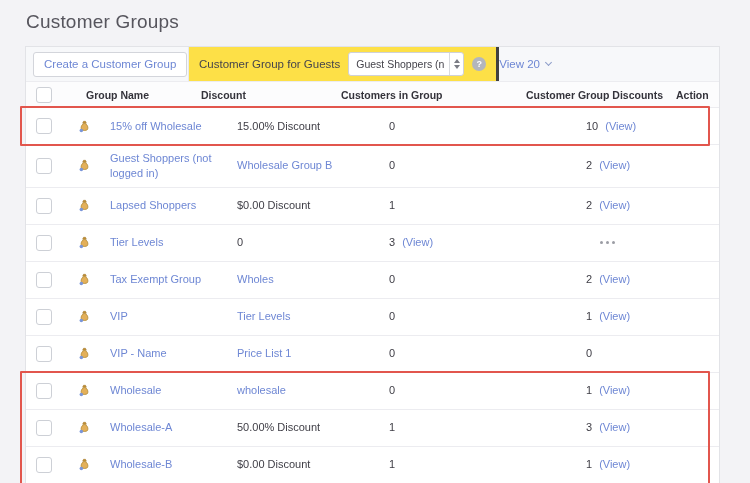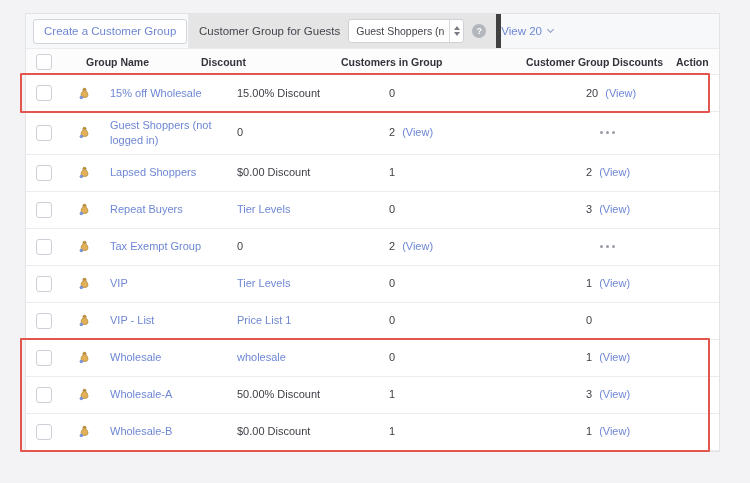--- a/index.html
+++ b/index.html
@@ -40,21 +40,21 @@
   }
   .btn-create{
     height:25px;padding:0 10px;background:#fff;border:1px solid #d3d5db;border-radius:3px;
     color:var(--accent);font-size:11.5px;font-family:inherit;cursor:pointer;white-space:nowrap;text-align:right;
   }
   .btn-trash{
     height:25px;width:29px;background:#fff;border:1px solid #d3d5db;border-radius:3px;
     display:flex;align-items:center;justify-content:center;cursor:pointer;
   }
   .tb-mid{
-    background:#e5e5e5;border-right:5px solid #404040;
+    background:#fde047;border-right:3px solid #404040;
     display:flex;align-items:center;gap:8px;padding:0 10px;flex:0 0 auto;
   }
   .guests-label{font-size:11.5px;color:#45444c;white-space:nowrap;}
   .select{
     position:relative;width:116px;height:24px;background:#fff;border:1px solid #cfd1d7;border-radius:3px;
     display:flex;align-items:center;padding:0 18px 0 7px;cursor:pointer;
   }
   .select-value{
     font-size:10.5px;color:#45444c;white-space:nowrap;overflow:hidden;max-width:92px;
   }
@@ -103,20 +103,21 @@
   
   .highlight-box{
     position:absolute;left:-6px;right:9px;border:2px solid #e2564d;border-radius:1px;
     pointer-events:none;z-index:5;
   }
 </style>
 </head>
 <body>
 
 <div class="page">
+  <h1 class="page-title">Customer Groups</h1>
 
   <div class="panel">
 
     <div class="toolbar">
       <div class="tb-left">
         <button class="btn-create">Create a Customer Group</button>
         <button class="btn-trash">
           <svg width="11" height="13" viewBox="0 0 12 14">
             <rect x="4" y="0" width="4" height="2" rx="0.8" fill="#6e87d4"></rect>
             <rect x="0" y="1.4" width="12" height="1.7" rx="0.8" fill="#6e87d4"></rect>
@@ -166,21 +167,21 @@
       <svg width="13" height="13" viewBox="0 0 14 14">
         <path d="M5 3.4 L9 3.4 L8 1.4 L6 1.4 Z" fill="#cb9a3e" stroke="#9a6f1e" stroke-width="0.6"></path>
         <path d="M7 3.6 C3.7 4.5 2.7 8.3 3.7 10.1 C4.6 11.7 9.4 11.7 10.3 10.1 C11.3 8.3 10.3 4.5 7 3.6 Z" fill="#e3b05a" stroke="#a37b22" stroke-width="0.7"></path>
         <circle cx="3.6" cy="11.2" r="1.9" fill="#7b96d8"></circle>
       </svg>
     </span>
     <span class="cell link">15% off Wholesale</span>
     <span class="cell plain">15.00% Discount</span>
     <span class="cell plain">0</span>
     <span class="cell cig-cell">
-      <span class="plain">20</span>
+      <span class="plain">10</span>
       <span class="link view-link">(View)</span>
     </span>
     <span class="action-cell">
       <span class="ellipsis">
               <i></i>
               <i></i>
               <i></i>
             </span>
     </span>
   </div>
@@ -189,20 +190,21 @@
             <span class="checkbox"></span>
           </span>
     <span class="icon-cell">
       <svg width="13" height="13" viewBox="0 0 14 14">
         <path d="M5 3.4 L9 3.4 L8 1.4 L6 1.4 Z" fill="#cb9a3e" stroke="#9a6f1e" stroke-width="0.6"></path>
         <path d="M7 3.6 C3.7 4.5 2.7 8.3 3.7 10.1 C4.6 11.7 9.4 11.7 10.3 10.1 C11.3 8.3 10.3 4.5 7 3.6 Z" fill="#e3b05a" stroke="#a37b22" stroke-width="0.7"></path>
         <circle cx="3.6" cy="11.2" r="1.9" fill="#7b96d8"></circle>
       </svg>
     </span>
     <span class="cell link">Guest Shoppers (not logged in)</span>
+    <span class="cell link">Wholesale Group B</span>
     <span class="cell plain">0</span>
     <span class="cell cig-cell">
       <span class="plain">2</span>
       <span class="link view-link">(View)</span>
     </span>
     <span class="action-cell">
       <span class="ellipsis">
               <i></i>
               <i></i>
               <i></i>
@@ -239,21 +241,20 @@
     <span class="cb-cell">
             <span class="checkbox"></span>
           </span>
     <span class="icon-cell">
       <svg width="13" height="13" viewBox="0 0 14 14">
         <path d="M5 3.4 L9 3.4 L8 1.4 L6 1.4 Z" fill="#cb9a3e" stroke="#9a6f1e" stroke-width="0.6"></path>
         <path d="M7 3.6 C3.7 4.5 2.7 8.3 3.7 10.1 C4.6 11.7 9.4 11.7 10.3 10.1 C11.3 8.3 10.3 4.5 7 3.6 Z" fill="#e3b05a" stroke="#a37b22" stroke-width="0.7"></path>
         <circle cx="3.6" cy="11.2" r="1.9" fill="#7b96d8"></circle>
       </svg>
     </span>
-    <span class="cell link">Repeat Buyers</span>
     <span class="cell link">Tier Levels</span>
     <span class="cell plain">0</span>
     <span class="cell cig-cell">
       <span class="plain">3</span>
       <span class="link view-link">(View)</span>
     </span>
     <span class="action-cell">
       <span class="ellipsis">
               <i></i>
               <i></i>
@@ -266,20 +267,21 @@
             <span class="checkbox"></span>
           </span>
     <span class="icon-cell">
       <svg width="13" height="13" viewBox="0 0 14 14">
         <path d="M5 3.4 L9 3.4 L8 1.4 L6 1.4 Z" fill="#cb9a3e" stroke="#9a6f1e" stroke-width="0.6"></path>
         <path d="M7 3.6 C3.7 4.5 2.7 8.3 3.7 10.1 C4.6 11.7 9.4 11.7 10.3 10.1 C11.3 8.3 10.3 4.5 7 3.6 Z" fill="#e3b05a" stroke="#a37b22" stroke-width="0.7"></path>
         <circle cx="3.6" cy="11.2" r="1.9" fill="#7b96d8"></circle>
       </svg>
     </span>
     <span class="cell link">Tax Exempt Group</span>
+    <span class="cell link">Wholes</span>
     <span class="cell plain">0</span>
     <span class="cell cig-cell">
       <span class="plain">2</span>
       <span class="link view-link">(View)</span>
     </span>
     <span class="action-cell">
       <span class="ellipsis">
               <i></i>
               <i></i>
               <i></i>
@@ -316,21 +318,21 @@
     <span class="cb-cell">
             <span class="checkbox"></span>
           </span>
     <span class="icon-cell">
       <svg width="13" height="13" viewBox="0 0 14 14">
         <path d="M5 3.4 L9 3.4 L8 1.4 L6 1.4 Z" fill="#cb9a3e" stroke="#9a6f1e" stroke-width="0.6"></path>
         <path d="M7 3.6 C3.7 4.5 2.7 8.3 3.7 10.1 C4.6 11.7 9.4 11.7 10.3 10.1 C11.3 8.3 10.3 4.5 7 3.6 Z" fill="#e3b05a" stroke="#a37b22" stroke-width="0.7"></path>
         <circle cx="3.6" cy="11.2" r="1.9" fill="#7b96d8"></circle>
       </svg>
     </span>
-    <span class="cell link">VIP - List</span>
+    <span class="cell link">VIP - Name</span>
     <span class="cell link">Price List 1</span>
     <span class="cell plain">0</span>
     <span class="cell cig-cell">
       <span class="plain">0</span>
 
     </span>
     <span class="action-cell">
       <span class="ellipsis">
               <i></i>
               <i></i>

